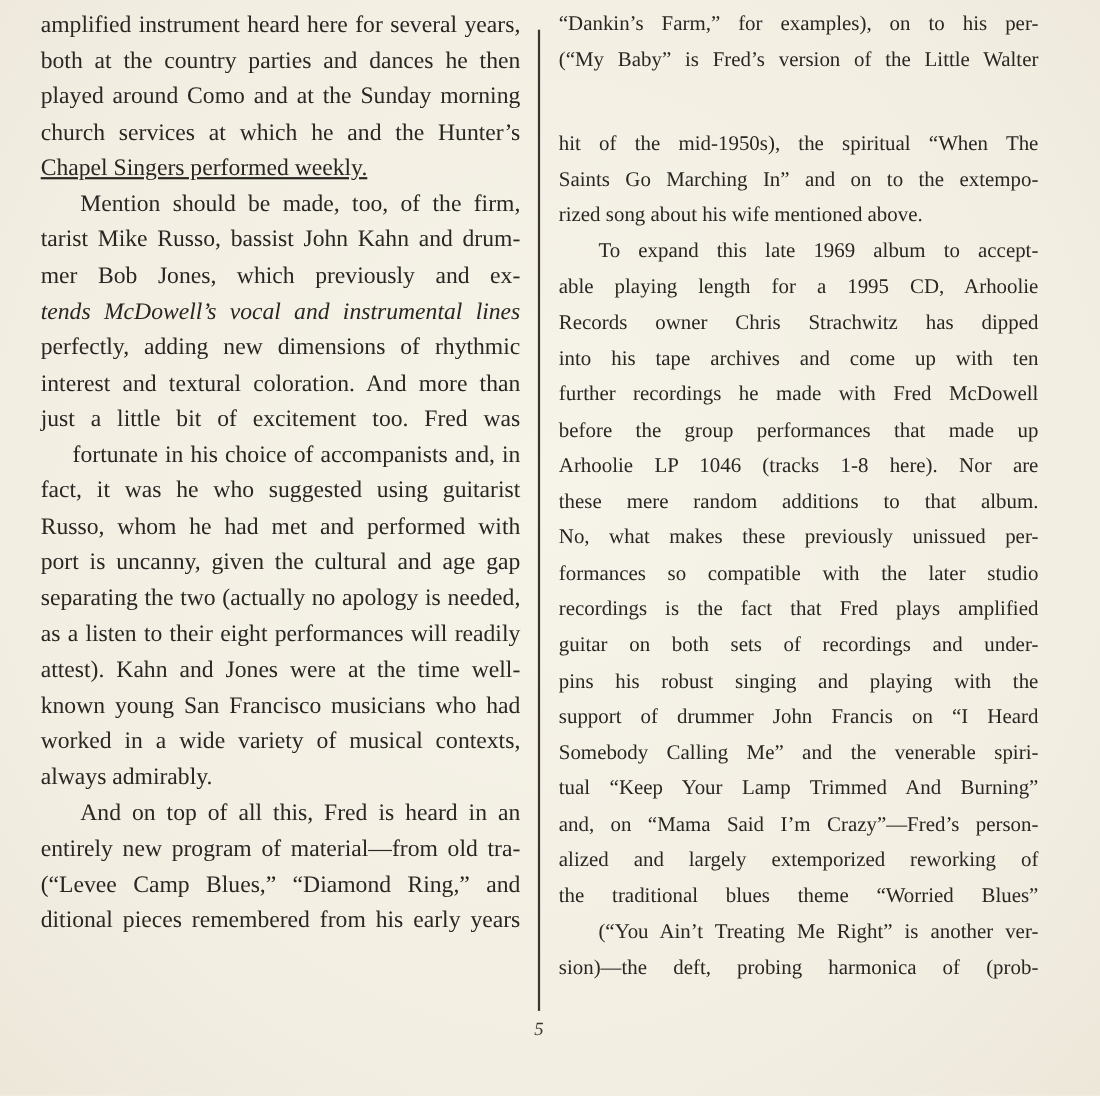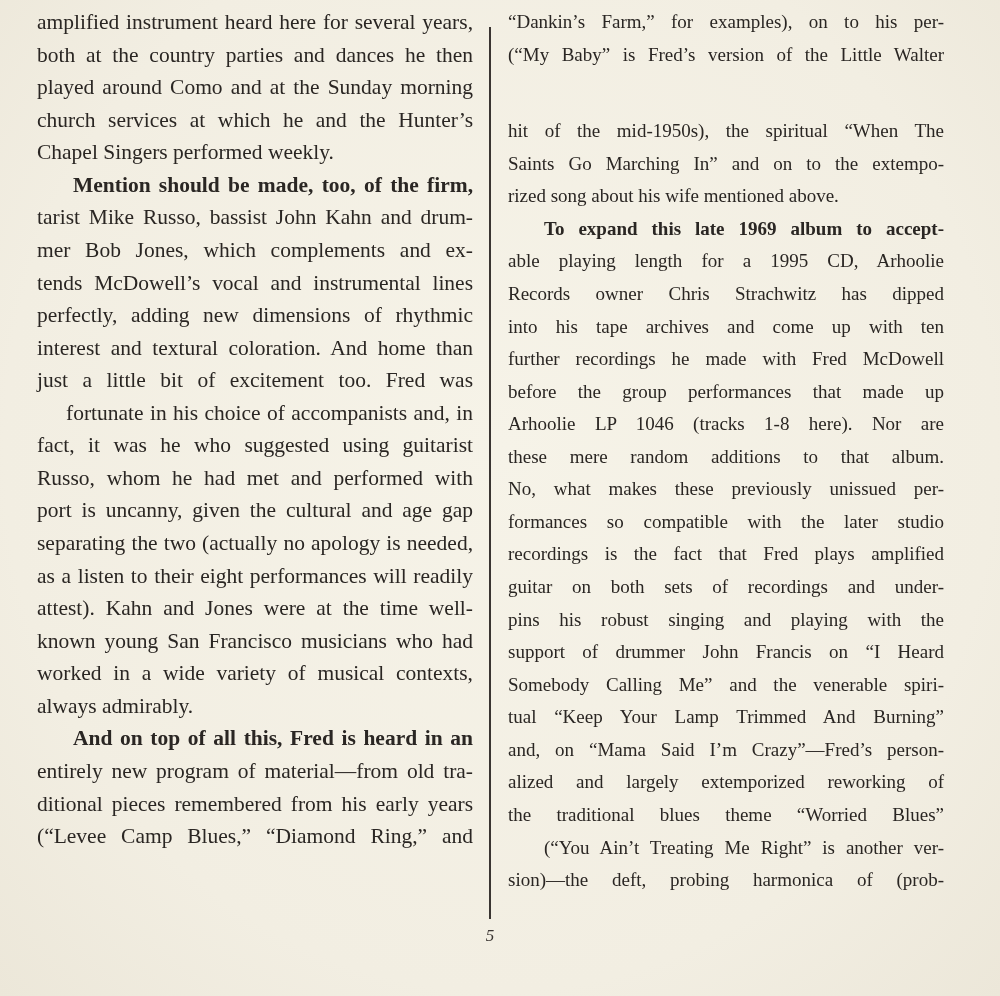--- a/index.html
+++ b/index.html
@@ -25,21 +25,21 @@
   .col-right { left: 508px; }
   .line {
     display: block;
     white-space: nowrap;
     text-align: justify;
     text-align-last: justify;
     height: 37.5px;
     overflow: visible;
   }
   .line.last { text-align-last: left; }
-  .line.indent { padding-left: 36px; font-weight: bold; }
+  .line.indent { padding-left: 36px; }
   .divider {
     position: absolute;
     left: 489px; top: 27px;
     width: 1.6px; height: 892px;
     background: #3a3532;
   }
   .page-number {
     position: absolute;
     left: 0; width: 980px; top: 926px;
     text-align: center;
@@ -50,42 +50,42 @@
 </style>
 </head>
 <body>
 
 <div class="page">
   <div class="column col-left" id="col-left" style="font-size: 21.4971px;">
       <span class="line" style="height: 32.5714px; line-height: 32.5714px; display: block;">amplified instrument heard here for several years,</span>
       <span class="line" style="height: 32.5714px; line-height: 32.5714px; display: block;">both at the country parties and dances he then</span>
       <span class="line" style="height: 32.5714px; line-height: 32.5714px; display: block;">played around Como and at the Sunday morning</span>
       <span class="line" style="height: 32.5714px; line-height: 32.5714px; display: block;">church services at which he and the Hunter’s</span>
-      <span class="line last" style="height: 32.5714px; line-height: 32.5714px; display: block;">Chapel Singers performed weekly.</span>
+      <span class="line last" style="height: 32.5714px; line-height: 32.5714px; display: block; text-decoration: underline;">Chapel Singers performed weekly.</span>
       <span class="line indent" style="height: 32.5714px; line-height: 32.5714px; display: block;">Mention should be made, too, of the firm,</span>
       <span class="line" style="height: 32.5714px; line-height: 32.5714px; display: block;">tarist Mike Russo, bassist John Kahn and drum-</span>
-      <span class="line" style="height: 32.5714px; line-height: 32.5714px; display: block;">mer Bob Jones, which complements and ex-</span>
-      <span class="line" style="height: 32.5714px; line-height: 32.5714px; display: block;">tends McDowell’s vocal and instrumental lines</span>
+      <span class="line" style="height: 32.5714px; line-height: 32.5714px; display: block;">mer Bob Jones, which previously and ex-</span>
+      <span class="line" style="height: 32.5714px; line-height: 32.5714px; display: block; font-style: italic;">tends McDowell’s vocal and instrumental lines</span>
       <span class="line" style="height: 32.5714px; line-height: 32.5714px; display: block;">perfectly, adding new dimensions of rhythmic</span>
-      <span class="line" style="height: 32.5714px; line-height: 32.5714px; display: block;">interest and textural coloration. And home than</span>
+      <span class="line" style="height: 32.5714px; line-height: 32.5714px; display: block;">interest and textural coloration. And more than</span>
       <span class="line" style="height: 32.5714px; line-height: 32.5714px; display: block;">just a little bit of excitement too. Fred was</span>
       <span class="line" style="height: 32.5714px; line-height: 32.5714px; display: block; margin-left: 29px;">fortunate in his choice of accompanists and, in</span>
       <span class="line" style="height: 32.5714px; line-height: 32.5714px; display: block;">fact, it was he who suggested using guitarist</span>
       <span class="line" style="height: 32.5714px; line-height: 32.5714px; display: block;">Russo, whom he had met and performed with</span>
       <span class="line" style="height: 32.5714px; line-height: 32.5714px; display: block;">port is uncanny, given the cultural and age gap</span>
       <span class="line" style="height: 32.5714px; line-height: 32.5714px; display: block;">separating the two (actually no apology is needed,</span>
       <span class="line" style="height: 32.5714px; line-height: 32.5714px; display: block;">as a listen to their eight performances will readily</span>
       <span class="line" style="height: 32.5714px; line-height: 32.5714px; display: block;">attest). Kahn and Jones were at the time well-</span>
       <span class="line" style="height: 32.5714px; line-height: 32.5714px; display: block;">known young San Francisco musicians who had</span>
       <span class="line" style="height: 32.5714px; line-height: 32.5714px; display: block;">worked in a wide variety of musical contexts,</span>
       <span class="line last" style="height: 32.5714px; line-height: 32.5714px; display: block;">always admirably.</span>
       <span class="line indent" style="height: 32.5714px; line-height: 32.5714px; display: block;">And on top of all this, Fred is heard in an</span>
       <span class="line" style="height: 32.5714px; line-height: 32.5714px; display: block;">entirely new program of material—from old tra-</span>
+      <span class="line" style="height: 32.5714px; line-height: 32.5714px; display: block;">(“Levee Camp Blues,” “Diamond Ring,” and</span>
       <span class="line" style="height: 32.5714px; line-height: 32.5714px; display: block;">ditional pieces remembered from his early years</span>
-      <span class="line" style="height: 32.5714px; line-height: 32.5714px; display: block;">(“Levee Camp Blues,” “Diamond Ring,” and</span>
     </div>
   <div class="divider"></div>
   <div class="column col-right" id="col-right" style="font-size: 19px;">
       <span class="line" style="height: 32.5714px; line-height: 32.5714px; display: block;">“Dankin’s Farm,” for examples), on to his per-</span>
       <span class="line" style="height: 32.5714px; line-height: 32.5714px; display: block;">(“My Baby” is Fred’s version of the Little Walter</span>
       <span class="line" style="height: 32.5714px; line-height: 32.5714px; display: block; margin-top: 44px;">hit of the mid-1950s), the spiritual “When The</span>
       <span class="line" style="height: 32.5714px; line-height: 32.5714px; display: block;">Saints Go Marching In” and on to the extempo-</span>
       <span class="line last" style="height: 32.5714px; line-height: 32.5714px; display: block;">rized song about his wife mentioned above.</span>
       <span class="line indent" style="height: 32.5714px; line-height: 32.5714px; display: block;">To expand this late 1969 album to accept-</span>
       <span class="line" style="height: 32.5714px; line-height: 32.5714px; display: block;">able playing length for a 1995 CD, Arhoolie</span>

